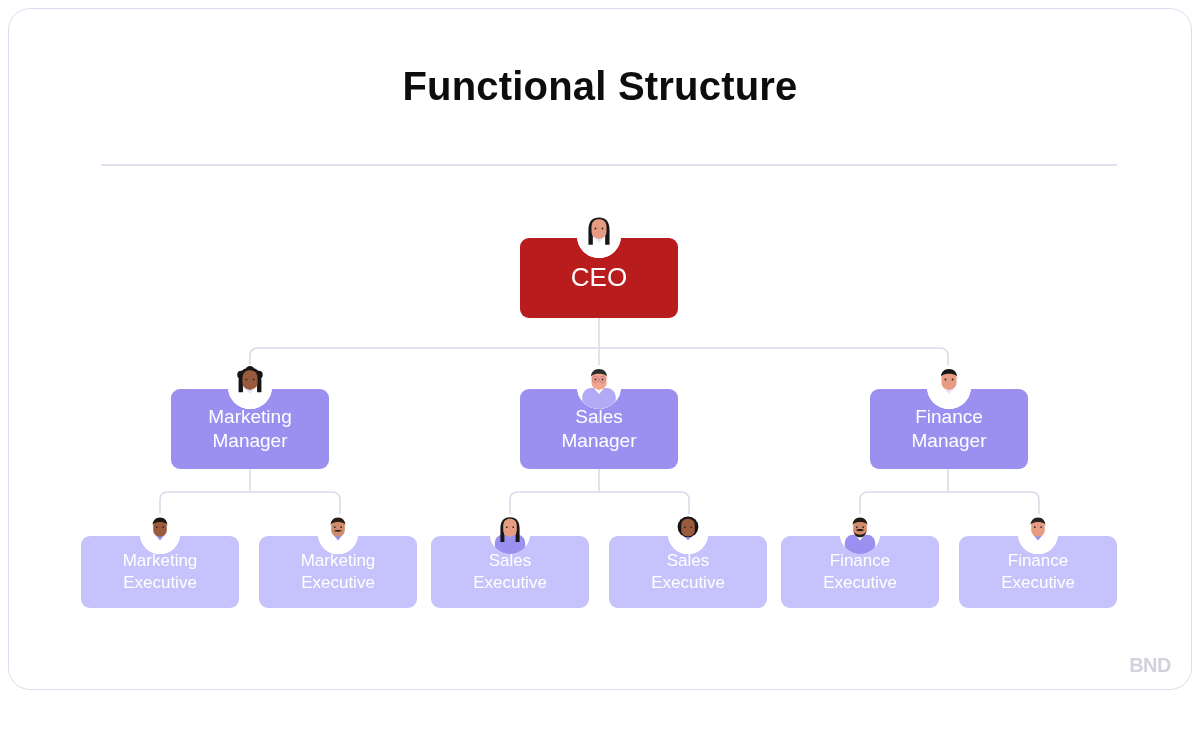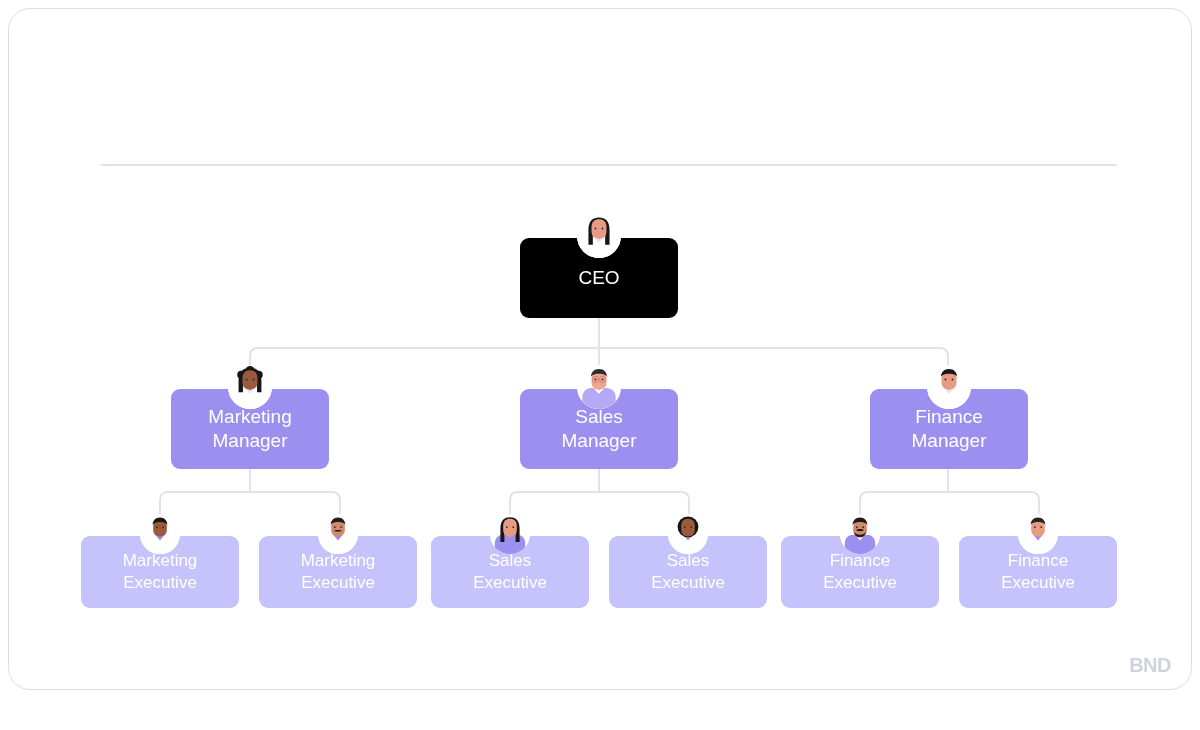--- a/index.html
+++ b/index.html
@@ -53,21 +53,21 @@
     border-radius: 9px;
     display: flex;
     align-items: center;
     justify-content: center;
     text-align: center;
     color: #ffffff;
     line-height: 1.28;
   }
   .node .label { position: relative; z-index: 2; padding: 0 6px; }
 
-  .node.ceo      { background: #000000; font-size: 19px; }
+  .node.ceo      { background: #b91c1c; font-size: 26px; }
   .node.manager  { background: #9b8ff0; font-size: 19px; }
   .node.exec     { background: #c6c2fb; font-size: 17px; }
 
   
   .avatar {
     position: absolute;
     border-radius: 50%;
     overflow: hidden;
     background: #ffffff;
     z-index: 3;
@@ -83,20 +83,21 @@
     font-size: 20px;
     letter-spacing: -0.5px;
     color: #d2d2dd;
   }
 </style>
 </head>
 <body>
 
 <div id="card">
 
+  <div id="page-title">Functional Structure</div>
   <div id="title-divider"></div>
 
   <div id="bnd-logo">BND</div>
 </div>
 
 <svg id="connectors" viewBox="0 0 1200 730">
 
   <path d="M599,318 L599,348"></path>
 
   <path d="M250,389 L250,356 Q250,348 258,348 L940,348 Q948,348 948,356 L948,389"></path>

